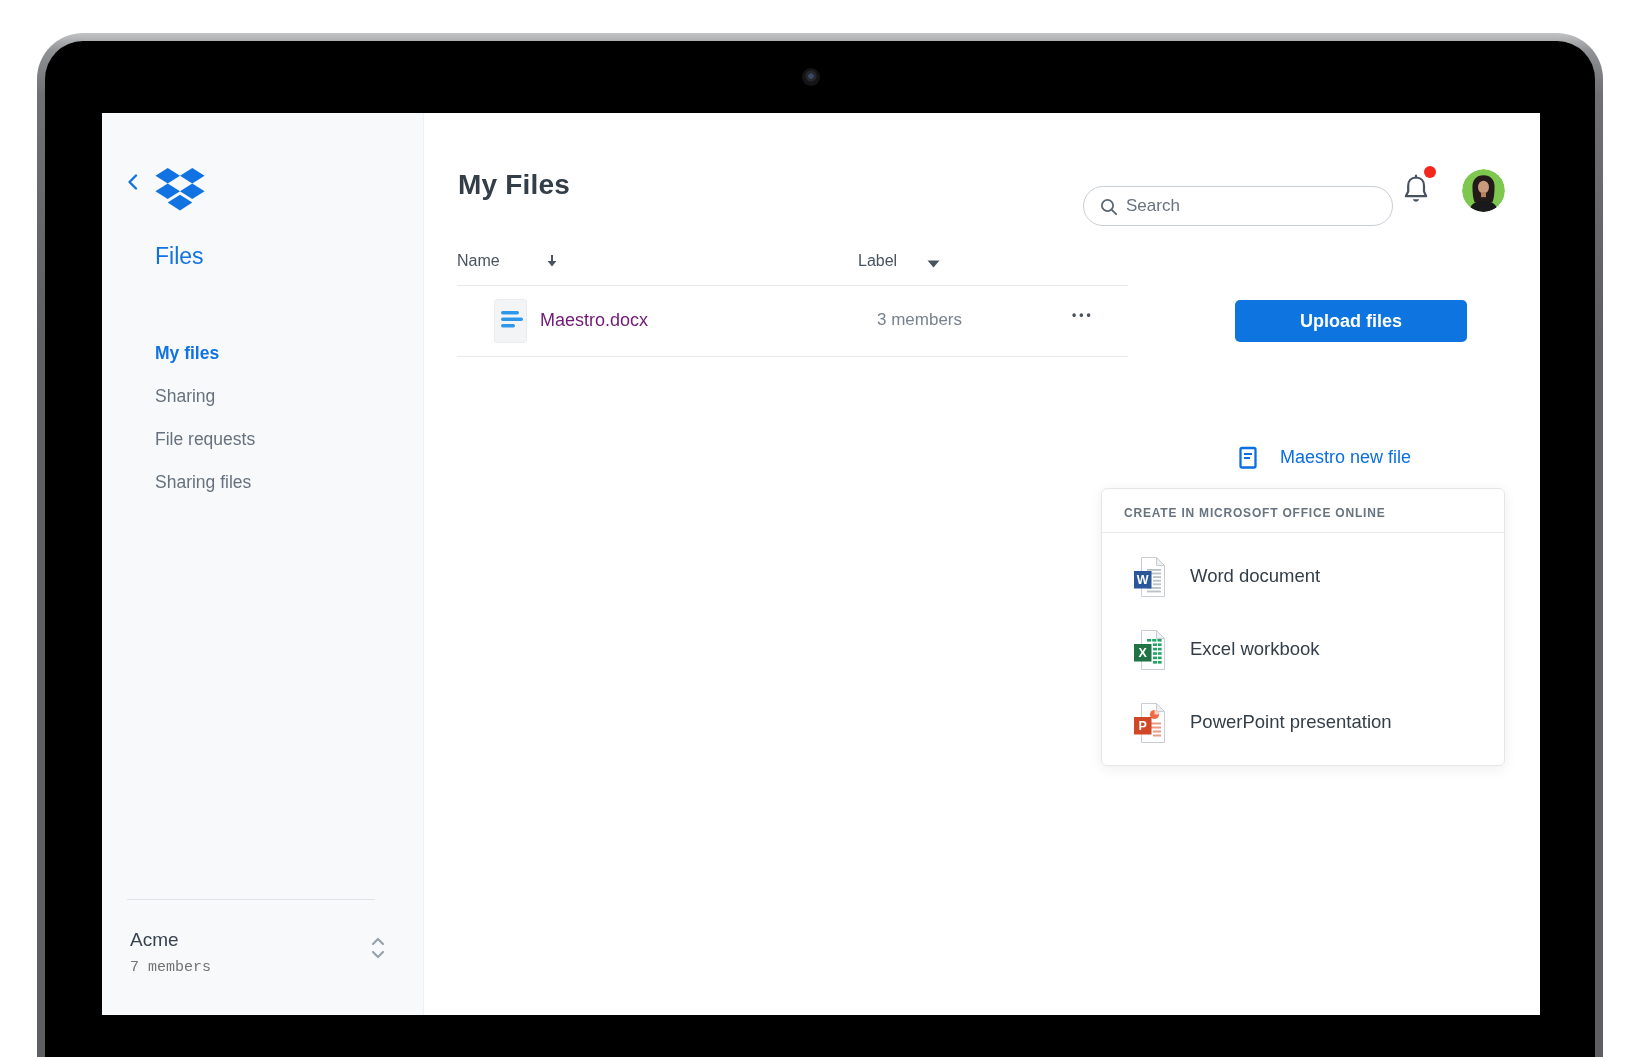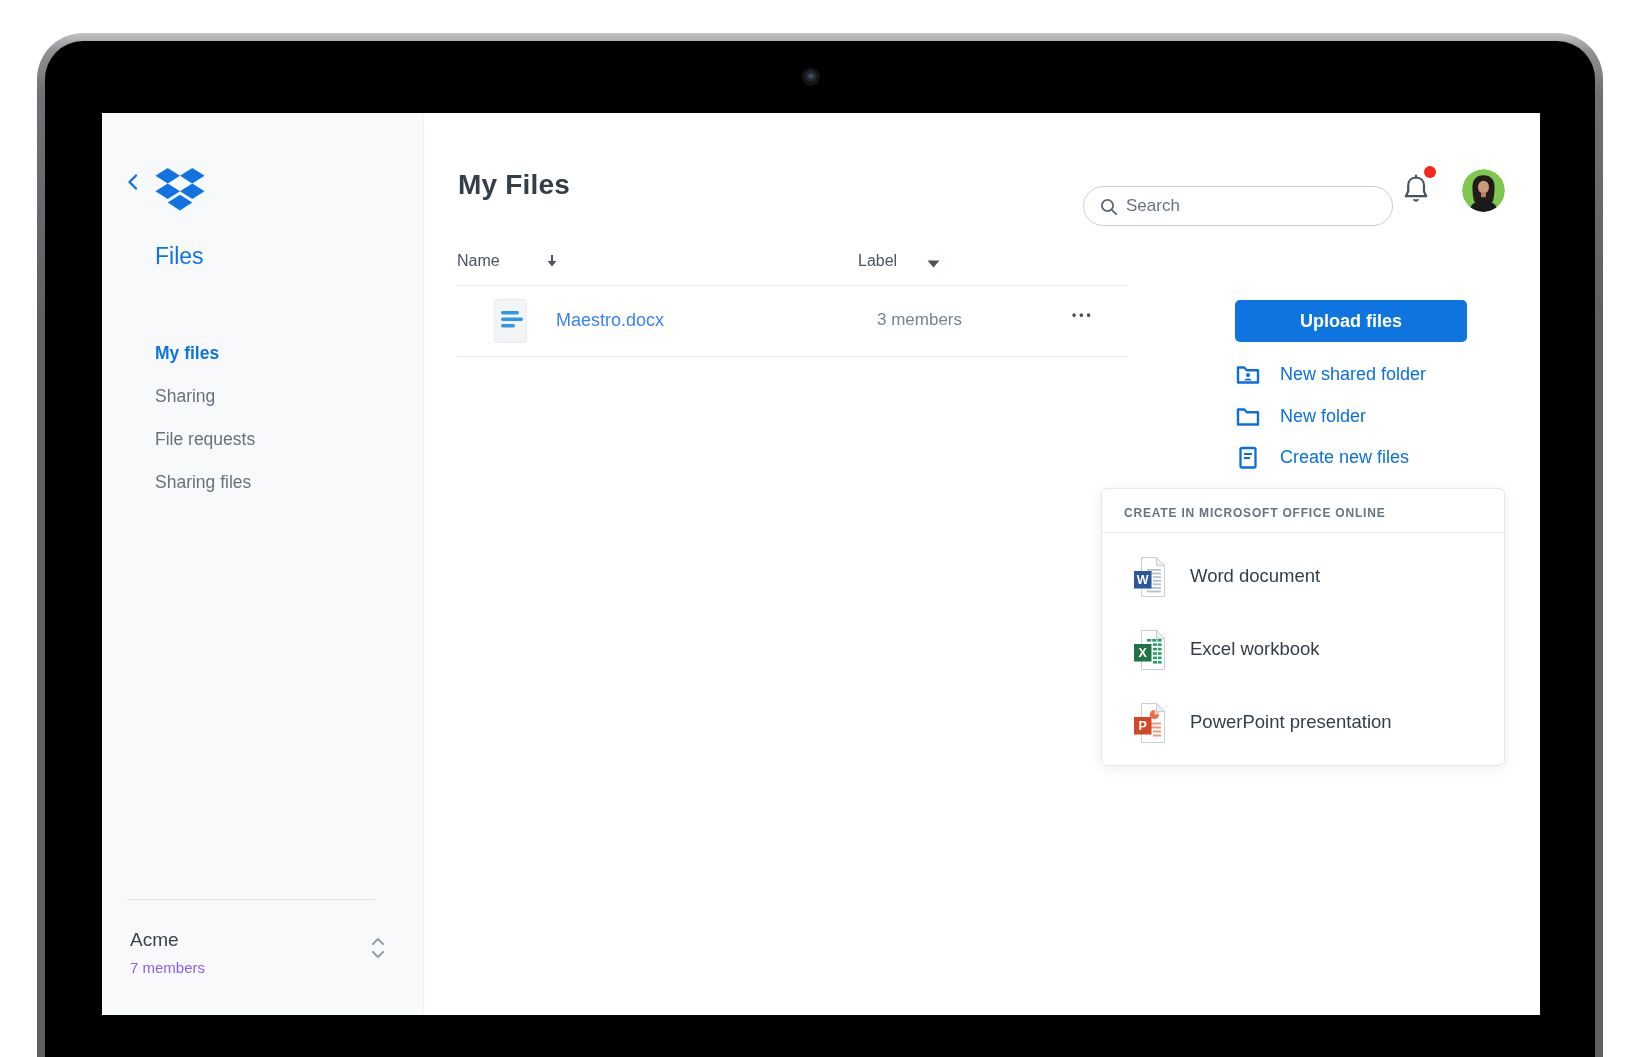--- a/index.html
+++ b/index.html
@@ -23,21 +23,21 @@
   .sidebar { position:absolute; left:0; top:0; width:322px; height:902px;
              background:#f7f9fa; border-right:1px solid #eef1f3; }
   .back-chevron { position:absolute; left:24px; top:60px; width:14px; height:18px; cursor:pointer; }
   .dropbox-logo { position:absolute; left:53px; top:55px; width:50px; height:43px; }
   .files-title { position:absolute; left:53px; top:130px; font-size:23px; color:#1173e2;text-align:center; }
   .nav { position:absolute; left:53px; top:219px; }
   .nav-item { display:block; font-size:17.5px; color:#67727e; line-height:43px; cursor:pointer; }
   .nav-item.active { color:#1173e2; font-weight:bold; }
   .side-divider { position:absolute; left:25px; top:786px; width:248px; height:1px; background:#dfe3e6; }
   .team-name { position:absolute; left:28px; top:816px; font-size:19px; color:#39434e; }
-  .team-members { position:absolute; left:28px; top:846px; font-size:15px; color:#8b5cf6; }
+  .team-members { position:absolute; left:28px; top:846px; font-size:15px; color:#737373;font-family:Liberation Mono, monospace; }
   .team-toggle { position:absolute; left:268px; top:822px; width:16px; height:26px; cursor:pointer; }
 
   
   .page-title { position:absolute; left:356px; top:56px; font-size:28px; color:#333e48; letter-spacing:.2px; }
   .search-box { position:absolute; left:981px; top:57px; width:310px; height:40px;
                 border:1px solid #c8cfd5; border-radius:20px; background:#fff;margin-top:16px; }
   .search-box svg { position:absolute; left:15px; top:10px; }
   .search-box input { position:absolute; left:42px; top:1px; width:255px; height:36px; border:0; outline:0;
                       font-size:17px; color:#333e48; background:transparent;
                       font-family:"Liberation Sans", sans-serif; }
@@ -48,21 +48,21 @@
 
   
   .col-name { position:absolute; left:355px; top:139px; font-size:16px; color:#49545f; cursor:pointer; }
   .sort-arrow { position:absolute; left:443px; top:141px; }
   .col-label { position:absolute; left:756px; top:139px; font-size:16px; color:#49545f; cursor:pointer; }
   .label-caret { position:absolute; left:825px; top:147px; }
   .tdiv1 { position:absolute; left:355px; top:172px; width:671px; height:1px; background:#e8ebee; }
   .tdiv2 { position:absolute; left:355px; top:243px; width:671px; height:1px; background:#e8ebee; }
   .file-row { position:absolute; left:355px; top:173px; width:671px; height:70px; cursor:pointer; }
   .doc-icon { position:absolute; left:37px; top:13px; }
-  .file-name { position:absolute; left:83px; top:24px; font-size:18px; color:#3b82f6;margin-left:16px; }
+  .file-name { position:absolute; left:83px; top:24px; font-size:18px; color:#701a75; }
   .file-label { position:absolute; left:420px; top:24px; font-size:17px; color:#78828e; }
   .row-more { position:absolute; left:615px; top:22px; font-size:12px; letter-spacing:3px;
               font-weight:bold; color:#4a545e; cursor:pointer; }
 
   
   .upload-btn { position:absolute; left:1133px; top:187px; width:232px; height:42px; border:0;
                 border-radius:5px; background:#0d74e0; color:#fff; font-size:18px; font-weight:bold;
                 font-family:"Liberation Sans", sans-serif; cursor:pointer; }
   .rail-link { position:absolute; left:1134px; width:280px; height:28px; cursor:pointer; }
   .rail-link .txt { position:absolute; left:44px; top:2px; font-size:18px; color:#0b6fe2; white-space:nowrap; }
@@ -169,43 +169,29 @@
       <rect x="7" y="25" width="14" height="3.4" rx="1.7" fill="#2f97ea"></rect>
     </svg>
     <span class="file-name">Maestro.docx</span>
     <span class="file-label">3 members</span>
     <span class="row-more">•••</span>
   </div>
   <div class="tdiv2"></div>
 
   <button class="upload-btn">Upload files</button>
 
-  <div class="rail-link rl1">
-    <svg width="24" height="22" viewBox="0 0 24 22">
-      <path d="M2 4.5 h6.2 l2.6 2.8 H22 v12.2 H2 z" fill="none" stroke="#0b6fe2" stroke-width="2.4" stroke-linejoin="round"></path>
-      <circle cx="12" cy="12" r="2" fill="#0b6fe2"></circle>
-      <path d="M8.3 17.6 c0 -2.9 7.4 -2.9 7.4 0 z" fill="#0b6fe2"></path>
-    </svg>
-    <span class="txt">New shared folder</span>
-  </div>
-
-  <div class="rail-link rl2">
-    <svg width="24" height="22" viewBox="0 0 24 22">
-      <path d="M2 4.5 h6.2 l2.6 2.8 H22 v12.2 H2 z" fill="none" stroke="#0b6fe2" stroke-width="2.4" stroke-linejoin="round"></path>
-    </svg>
-    <span class="txt">New folder</span>
-  </div>
+
 
   <div class="rail-link rl3">
     <svg width="24" height="24" viewBox="0 0 24 24">
       <rect x="4.5" y="2" width="15" height="19.5" rx="1.5" fill="none" stroke="#0b6fe2" stroke-width="2.3"></rect>
       <rect x="8" y="7" width="8" height="2" fill="#0b6fe2"></rect>
       <rect x="8" y="11" width="6" height="2" fill="#0b6fe2"></rect>
     </svg>
-    <span class="txt">Create new files</span>
+    <span class="txt">Maestro new file</span>
   </div>
 
   <div class="office-panel">
     <div class="office-header">CREATE IN MICROSOFT OFFICE ONLINE</div>
     <div class="office-divider"></div>
 
     <div class="office-item oi1">
       <svg width="34" height="42" viewBox="0 0 34 42">
         <path d="M8.5 1.5 H23.5 L31.5 9.5 V40.5 H8.5 Z" fill="#fff" stroke="#c9ced4"></path>
         <path d="M23.5 1.5 L31.5 9.5 H23.5 Z" fill="#edf0f2" stroke="#c9ced4"></path>

